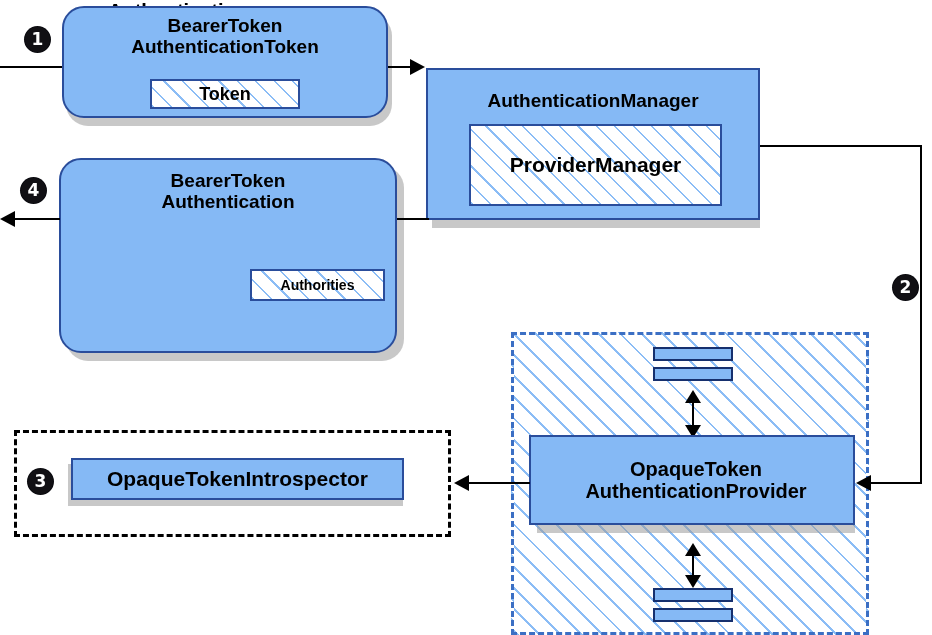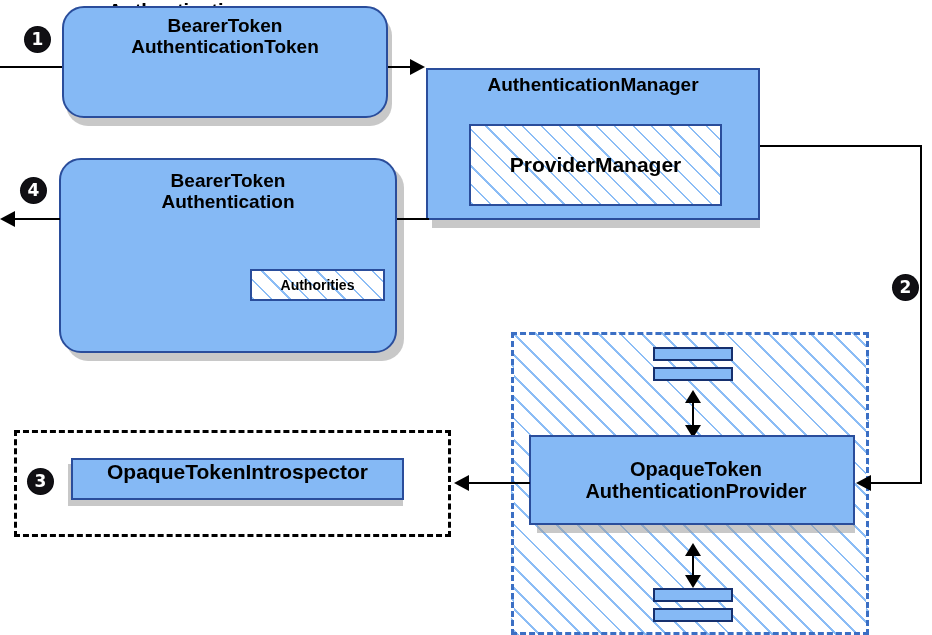--- a/index.html
+++ b/index.html
@@ -79,24 +79,25 @@
 </head>
 <body>
 
 <div id="stage">
 
   <div class="shadow" style="left:66px;top:14px;width:326px;height:112px;border-radius:22px;"></div>
   <div class="node-blue node-round" style="left:62px;top:6px;width:326px;height:112px;">
     <div class="title" style="margin-top:7px;font-size:19px;">BearerToken
 AuthenticationToken</div>
   </div>
+  <div class="hatch" style="left:150px;top:79px;width:150px;height:30px;font-size:18px;">Token</div>
 
   <div class="shadow" style="left:432px;top:76px;width:328px;height:152px;"></div>
   <div class="node-blue" style="left:426px;top:68px;width:334px;height:152px;">
-    <div class="title" style="margin-top:4px;font-size:19px;">AuthenticationManager</div>
+    <div class="title" style="margin-top:20px;font-size:19px;">AuthenticationManager</div>
   </div>
   <div class="hatch" style="left:469px;top:124px;width:253px;height:82px;font-size:21px;">ProviderManager</div>
 
   <div class="shadow" style="left:66px;top:166px;width:338px;height:195px;border-radius:22px;"></div>
   <div class="node-blue node-round" style="left:59px;top:158px;width:338px;height:195px;">
     <div class="title" style="margin-top:10px;font-size:19px;">BearerToken
 Authentication</div>
   </div>
   <div class="hatch" style="left:250px;top:269px;width:135px;height:32px;font-size:14px;">Authorities</div>
 
@@ -120,21 +121,21 @@
 
   <div class="line vline" style="left:692px;top:551px;height:29px;"></div>
   <div class="arrow-u" style="left:685px;top:543px;"></div>
   <div class="arrow-d" style="left:685px;top:575px;"></div>
 
   <div class="iface-bar" style="left:653px;top:588px;width:80px;height:14px;"></div>
   <div class="iface-bar" style="left:653px;top:608px;width:80px;height:14px;"></div>
 
   <div class="dashed-black" style="left:14px;top:430px;width:437px;height:107px;"></div>
   <div class="shadow" style="left:68px;top:464px;width:335px;height:42px;"></div>
-  <div class="node-blue" style="left:71px;top:458px;width:333px;height:42px;justify-content:flex-start;">
+  <div class="node-blue" style="left:71px;top:458px;width:333px;height:42px;justify-content:center;">
     <div class="title" style="font-size:21px;">OpaqueTokenIntrospector</div>
   </div>
 
   <div class="line hline" style="left:0px;top:66px;width:62px;"></div>
 
   <div class="line hline" style="left:388px;top:66px;width:27px;"></div>
   <div class="arrow-r" style="left:410px;top:59px;"></div>
 
   <div class="line hline" style="left:760px;top:145px;width:162px;"></div>
   <div class="line vline" style="left:920px;top:145px;height:338px;"></div>

